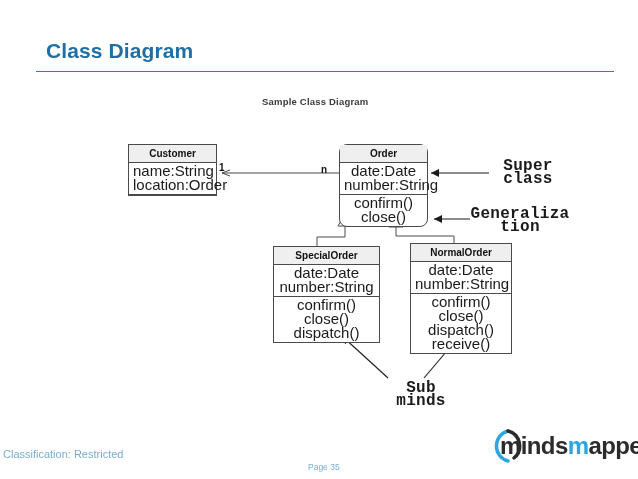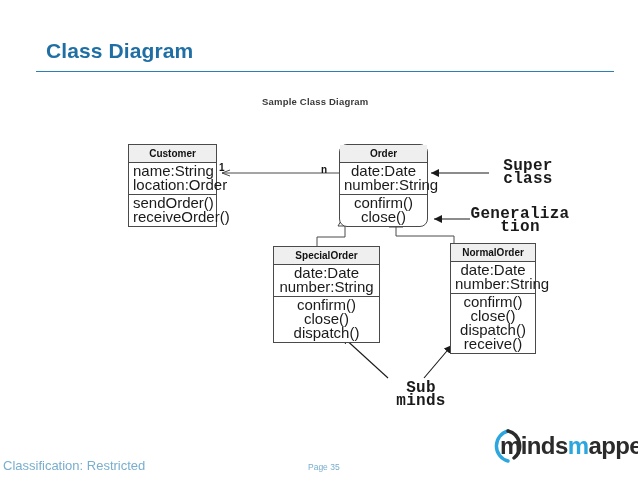--- a/index.html
+++ b/index.html
@@ -82,21 +82,21 @@
   .uml-line {
     font-size: 15px;
     color: #1a1a1a;
     line-height: 14px;
     white-space: nowrap;
   }
 
   #class-customer { left: 128px; top: 144px; width: 89px; }
   #class-order    { left: 339px; top: 144px; width: 89px; border-radius: 8px; }
   #class-special  { left: 273px; top: 246px; width: 107px; }
-  #class-normal   { left: 410px; top: 243px; width: 86px; margin-left: 40px; }
+  #class-normal   { left: 410px; top: 243px; width: 102px; }
 
   
   .connectors {
     position: absolute;
     left: 0; top: 0;
     width: 638px; height: 479px;
     pointer-events: none;
   }
 
   
@@ -122,22 +122,22 @@
     text-align: center;
     white-space: pre-line;
   }
   #annot-super   { left: 491px; top: 160px; width: 74px; }
   #annot-general { left: 466px; top: 208px; width: 108px; }
   #annot-sub     { left: 381px; top: 382px; width: 80px; }
 
   
   .footer-left {
     position: absolute;
-    left: 3px; top: 458px;
-    font-size: 13px;
+    left: 3px; top: 448px;
+    font-size: 11px;
     color: #78aece;
     white-space: nowrap;
   }
   .footer-page {
     position: absolute;
     left: 308px; top: 462px;
     font-size: 8.5px;
     color: #78aece;
     white-space: nowrap;
   }
@@ -209,24 +209,20 @@
       <line x1="424" y1="378" x2="452" y2="345" stroke="#1a1a1a" stroke-width="1.1" marker-end="url(#solid-arrow)"></line>
     </g>
   </svg>
 
   <div class="uml-class" id="class-customer">
     <div class="uml-header">Customer</div>
     <div class="uml-compartment uml-attrs">
       <div class="uml-line">name:String</div>
       <div class="uml-line">location:Order</div>
     </div>
-    <div class="uml-compartment">
-      <div class="uml-line">sendOrder()</div>
-      <div class="uml-line">receiveOrder()</div>
-    </div>
   </div>
 
   <div class="uml-class" id="class-order">
     <div class="uml-header">Order</div>
     <div class="uml-compartment uml-attrs">
       <div class="uml-line">date:Date</div>
       <div class="uml-line">number:String</div>
     </div>
     <div class="uml-compartment">
       <div class="uml-line">confirm()</div>

